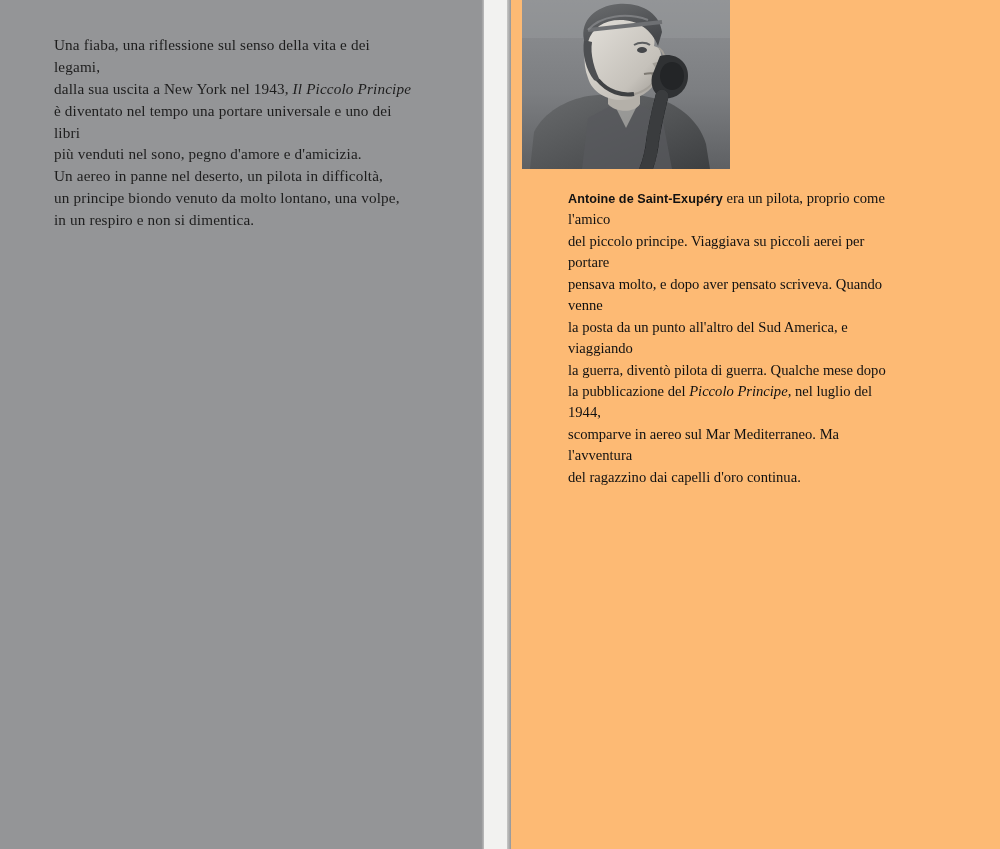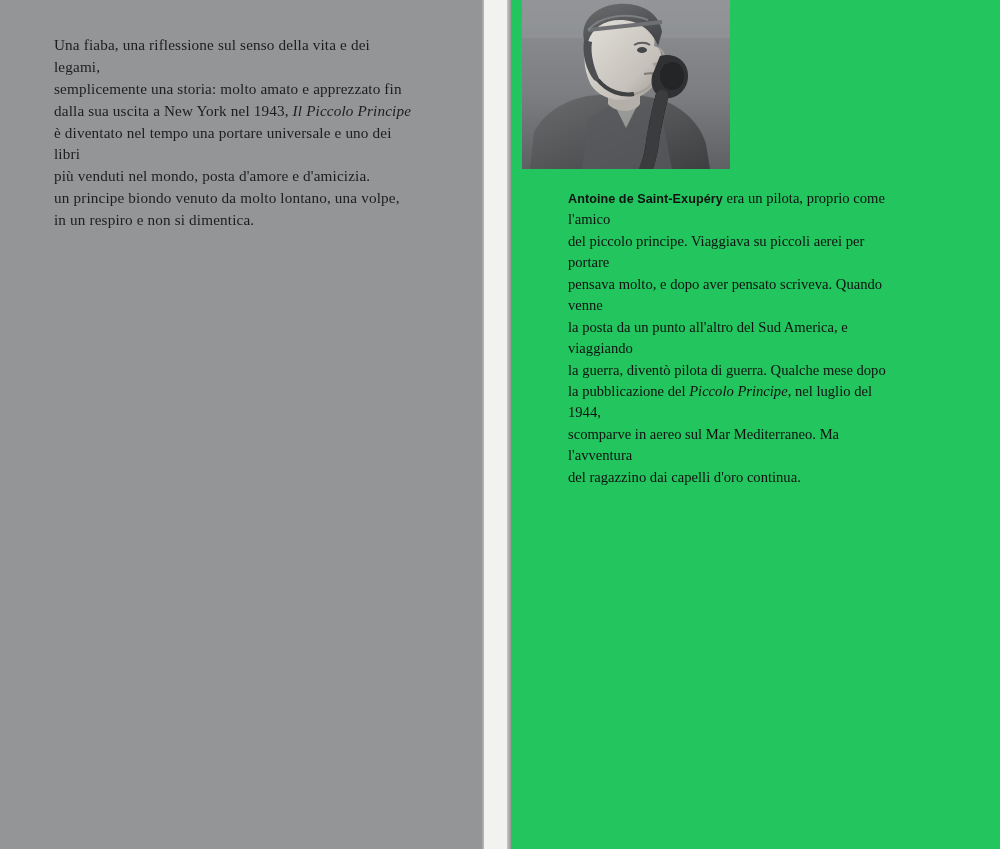--- a/index.html
+++ b/index.html
@@ -70,21 +70,21 @@
     height: 849px;
     background: linear-gradient(to right, #c8c8c6, #949597);
   }
   
   .front-flap {
     position: absolute;
     left: 511px;
     top: 0;
     width: 489px;
     height: 849px;
-    background: #22c55e;
+    background: #fdba74;
   }
   .author-photo {
     position: absolute;
     left: 11px;
     top: 0;
     width: 208px;
     height: 169px;
     background: #6f7174;
     overflow: hidden;
   }
@@ -113,24 +113,24 @@
   }
 </style>
 </head>
 <body>
 
 <div class="page">
 
   <div class="back-cover">
     <div class="blurb">
       <p>Una fiaba, una riflessione sul senso della vita e dei legami,</p>
-      <p>semplicemente una storia: molto amato e apprezzato fin</p>
       <p>dalla sua uscita a New York nel 1943, <i>Il Piccolo Principe</i></p>
       <p>è diventato nel tempo una portare universale e uno dei libri</p>
-      <p>più venduti nel mondo, posta d'amore e d'amicizia.</p>
+      <p>più venduti nel sono, pegno d'amore e d'amicizia.</p>
+      <p>Un aereo in panne nel deserto, un pilota in difficoltà,</p>
       <p>un principe biondo venuto da molto lontano, una volpe,</p>
       <p>in un respiro e non si dimentica.</p>
     </div>
   </div>
 
   <div class="spine-shadow-l"></div>
   <div class="spine"></div>
   <div class="spine-shadow-r"></div>
 
   <div class="front-flap">

